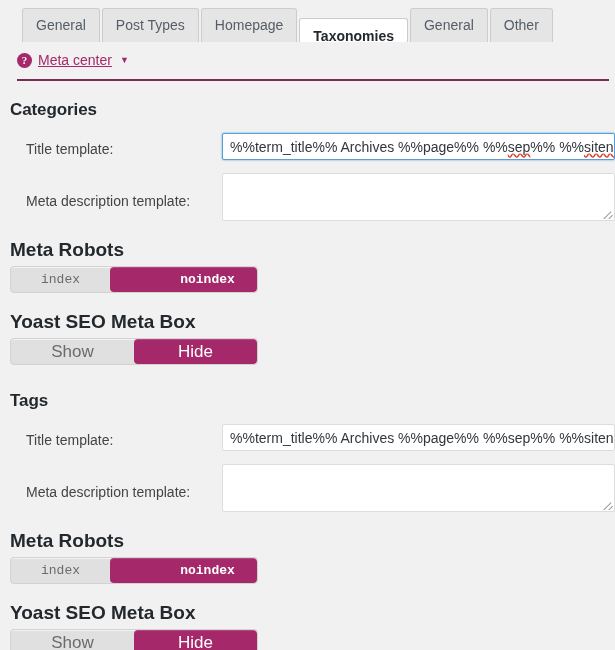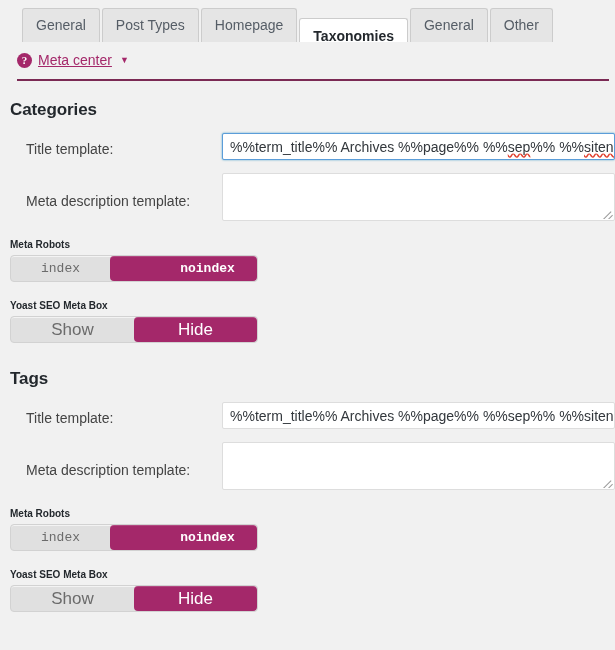--- a/index.html
+++ b/index.html
@@ -90,21 +90,21 @@
   h2.section-title {
     font-size: 17px;
     font-weight: bold;
     color: #23282d;
     margin: 19px 0 0 2px;
     letter-spacing: -0.1px;
   }
   h2.section-title.tags { margin-top: 26px; }
 
   h3.sub-title {
-    font-size: 10px;
+    font-size: 19px;
     font-weight: bold;
     color: #23282d;
     margin: 18px 0 5px 2px;
   }
 
   .field-row {
     display: flex;
     align-items: center;
     margin-top: 13px;
     margin-left: 16px;

